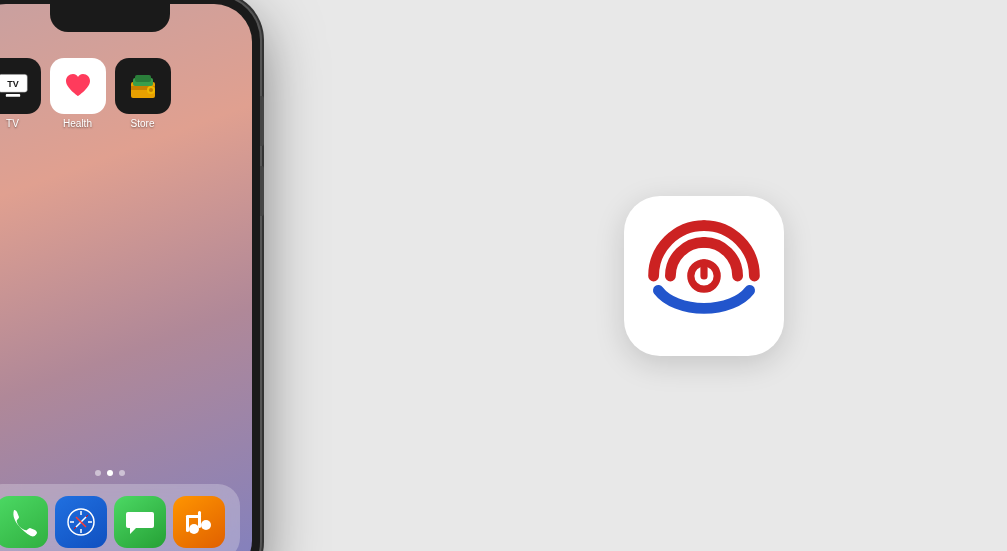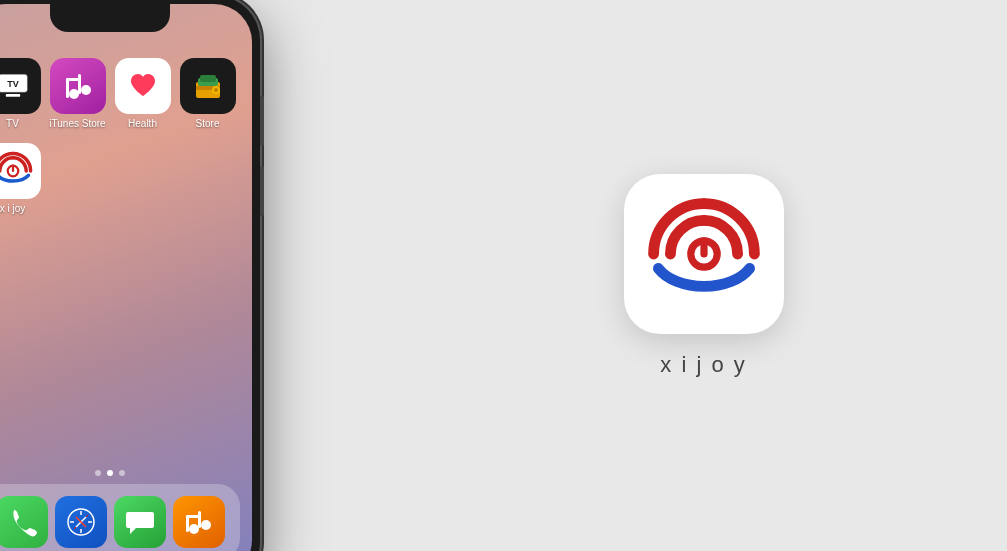--- a/index.html
+++ b/index.html
@@ -258,32 +258,20 @@
               <rect x="4" y="2" width="32" height="20" rx="3" fill="white"></rect>
               <rect x="12" y="24" width="16" height="3" rx="1" fill="white"></rect>
               <rect x="4" y="2" width="32" height="20" rx="3" fill="none" stroke="#555" stroke-width="0.5"></rect>
               <text x="20" y="16" text-anchor="middle" fill="#1a1a1a" font-size="10" font-weight="bold" font-family="sans-serif">TV</text>
             </svg>
           </div>
           <span class="app-label">TV</span>
         </div>
 
 
-        <div class="app-icon-wrap">
-          <div class="app-icon icon-itunes">
-            <svg width="36" height="36" viewBox="0 0 36 36">
-              <circle cx="14" cy="26" r="5" fill="white"></circle>
-              <circle cx="26" cy="22" r="5" fill="white"></circle>
-              <rect x="18" y="6" width="3" height="20" rx="1.5" fill="white"></rect>
-              <rect x="6" y="10" width="3" height="20" rx="1.5" fill="white"></rect>
-              <rect x="6" y="10" width="15" height="3" rx="1.5" fill="white"></rect>
-            </svg>
-          </div>
-          <span class="app-label">iTunes Store</span>
-        </div>
 
 
         <div class="app-icon-wrap">
           <div class="app-icon icon-health">
             <svg width="36" height="36" viewBox="0 0 36 36">
               <path d="M18 28 C18 28 6 20 6 13 C6 9 9 6 13 6 C15.5 6 17.5 7.5 18 9 C18.5 7.5 20.5 6 23 6 C27 6 30 9 30 13 C30 20 18 28 18 28Z" fill="#ff3b5c"></path>
             </svg>
           </div>
           <span class="app-label">Health</span>
         </div>
@@ -296,40 +284,20 @@
               <rect x="8" y="10" width="20" height="8" rx="2" fill="#3a9e4a"></rect>
               <rect x="10" y="7" width="16" height="7" rx="2" fill="#2a7e3a"></rect>
               <circle cx="26" cy="22" r="4" fill="#f0b800"></circle>
               <circle cx="26" cy="22" r="2" fill="#c08000"></circle>
             </svg>
           </div>
           <span class="app-label">Store</span>
         </div>
 
 
-        <div class="app-icon-wrap">
-          <div class="app-icon icon-xijoy">
-
-            <svg width="44" height="44" viewBox="0 0 100 100">
-
-              <path d="M50 10 A40 40 0 0 1 90 50" stroke="#cc2222" stroke-width="8" fill="none" stroke-linecap="round"></path>
-
-              <path d="M50 20 A30 30 0 0 1 80 50" stroke="#cc2222" stroke-width="8" fill="none" stroke-linecap="round"></path>
-
-              <path d="M50 10 A40 40 0 0 0 10 50" stroke="#cc2222" stroke-width="8" fill="none" stroke-linecap="round"></path>
-              <path d="M50 20 A30 30 0 0 0 20 50" stroke="#cc2222" stroke-width="8" fill="none" stroke-linecap="round"></path>
-
-              <path d="M15 60 A40 25 0 0 0 85 60" stroke="#1a5ccc" stroke-width="8" fill="none" stroke-linecap="round"></path>
-
-              <circle cx="50" cy="50" r="12" stroke="#cc2222" stroke-width="5" fill="none"></circle>
-              <line x1="50" y1="38" x2="50" y2="50" stroke="#cc2222" stroke-width="5" stroke-linecap="round"></line>
-            </svg>
-          </div>
-          <span class="app-label">x i joy</span>
-        </div>
       </div>
 
       <div class="page-dots">
         <div class="dot"></div>
         <div class="dot active"></div>
         <div class="dot"></div>
       </div>
 
       <div class="dock">
 
@@ -384,14 +352,13 @@
       <path d="M50 8 A42 42 0 0 0 8 50" stroke="#cc2222" stroke-width="9" fill="none" stroke-linecap="round"></path>
 
       <path d="M50 22 A28 28 0 0 0 22 50" stroke="#cc2222" stroke-width="9" fill="none" stroke-linecap="round"></path>
 
       <path d="M12 62 A42 26 0 0 0 88 62" stroke="#2255cc" stroke-width="9" fill="none" stroke-linecap="round"></path>
 
       <circle cx="50" cy="50" r="11" stroke="#cc2222" stroke-width="6" fill="none"></circle>
       <line x1="50" y1="39" x2="50" y2="50" stroke="#cc2222" stroke-width="6" stroke-linecap="round"></line>
     </svg>
   </div>
-  <span class="large-icon-label">x i j o y</span>
 </div>
 
 </body></html>

